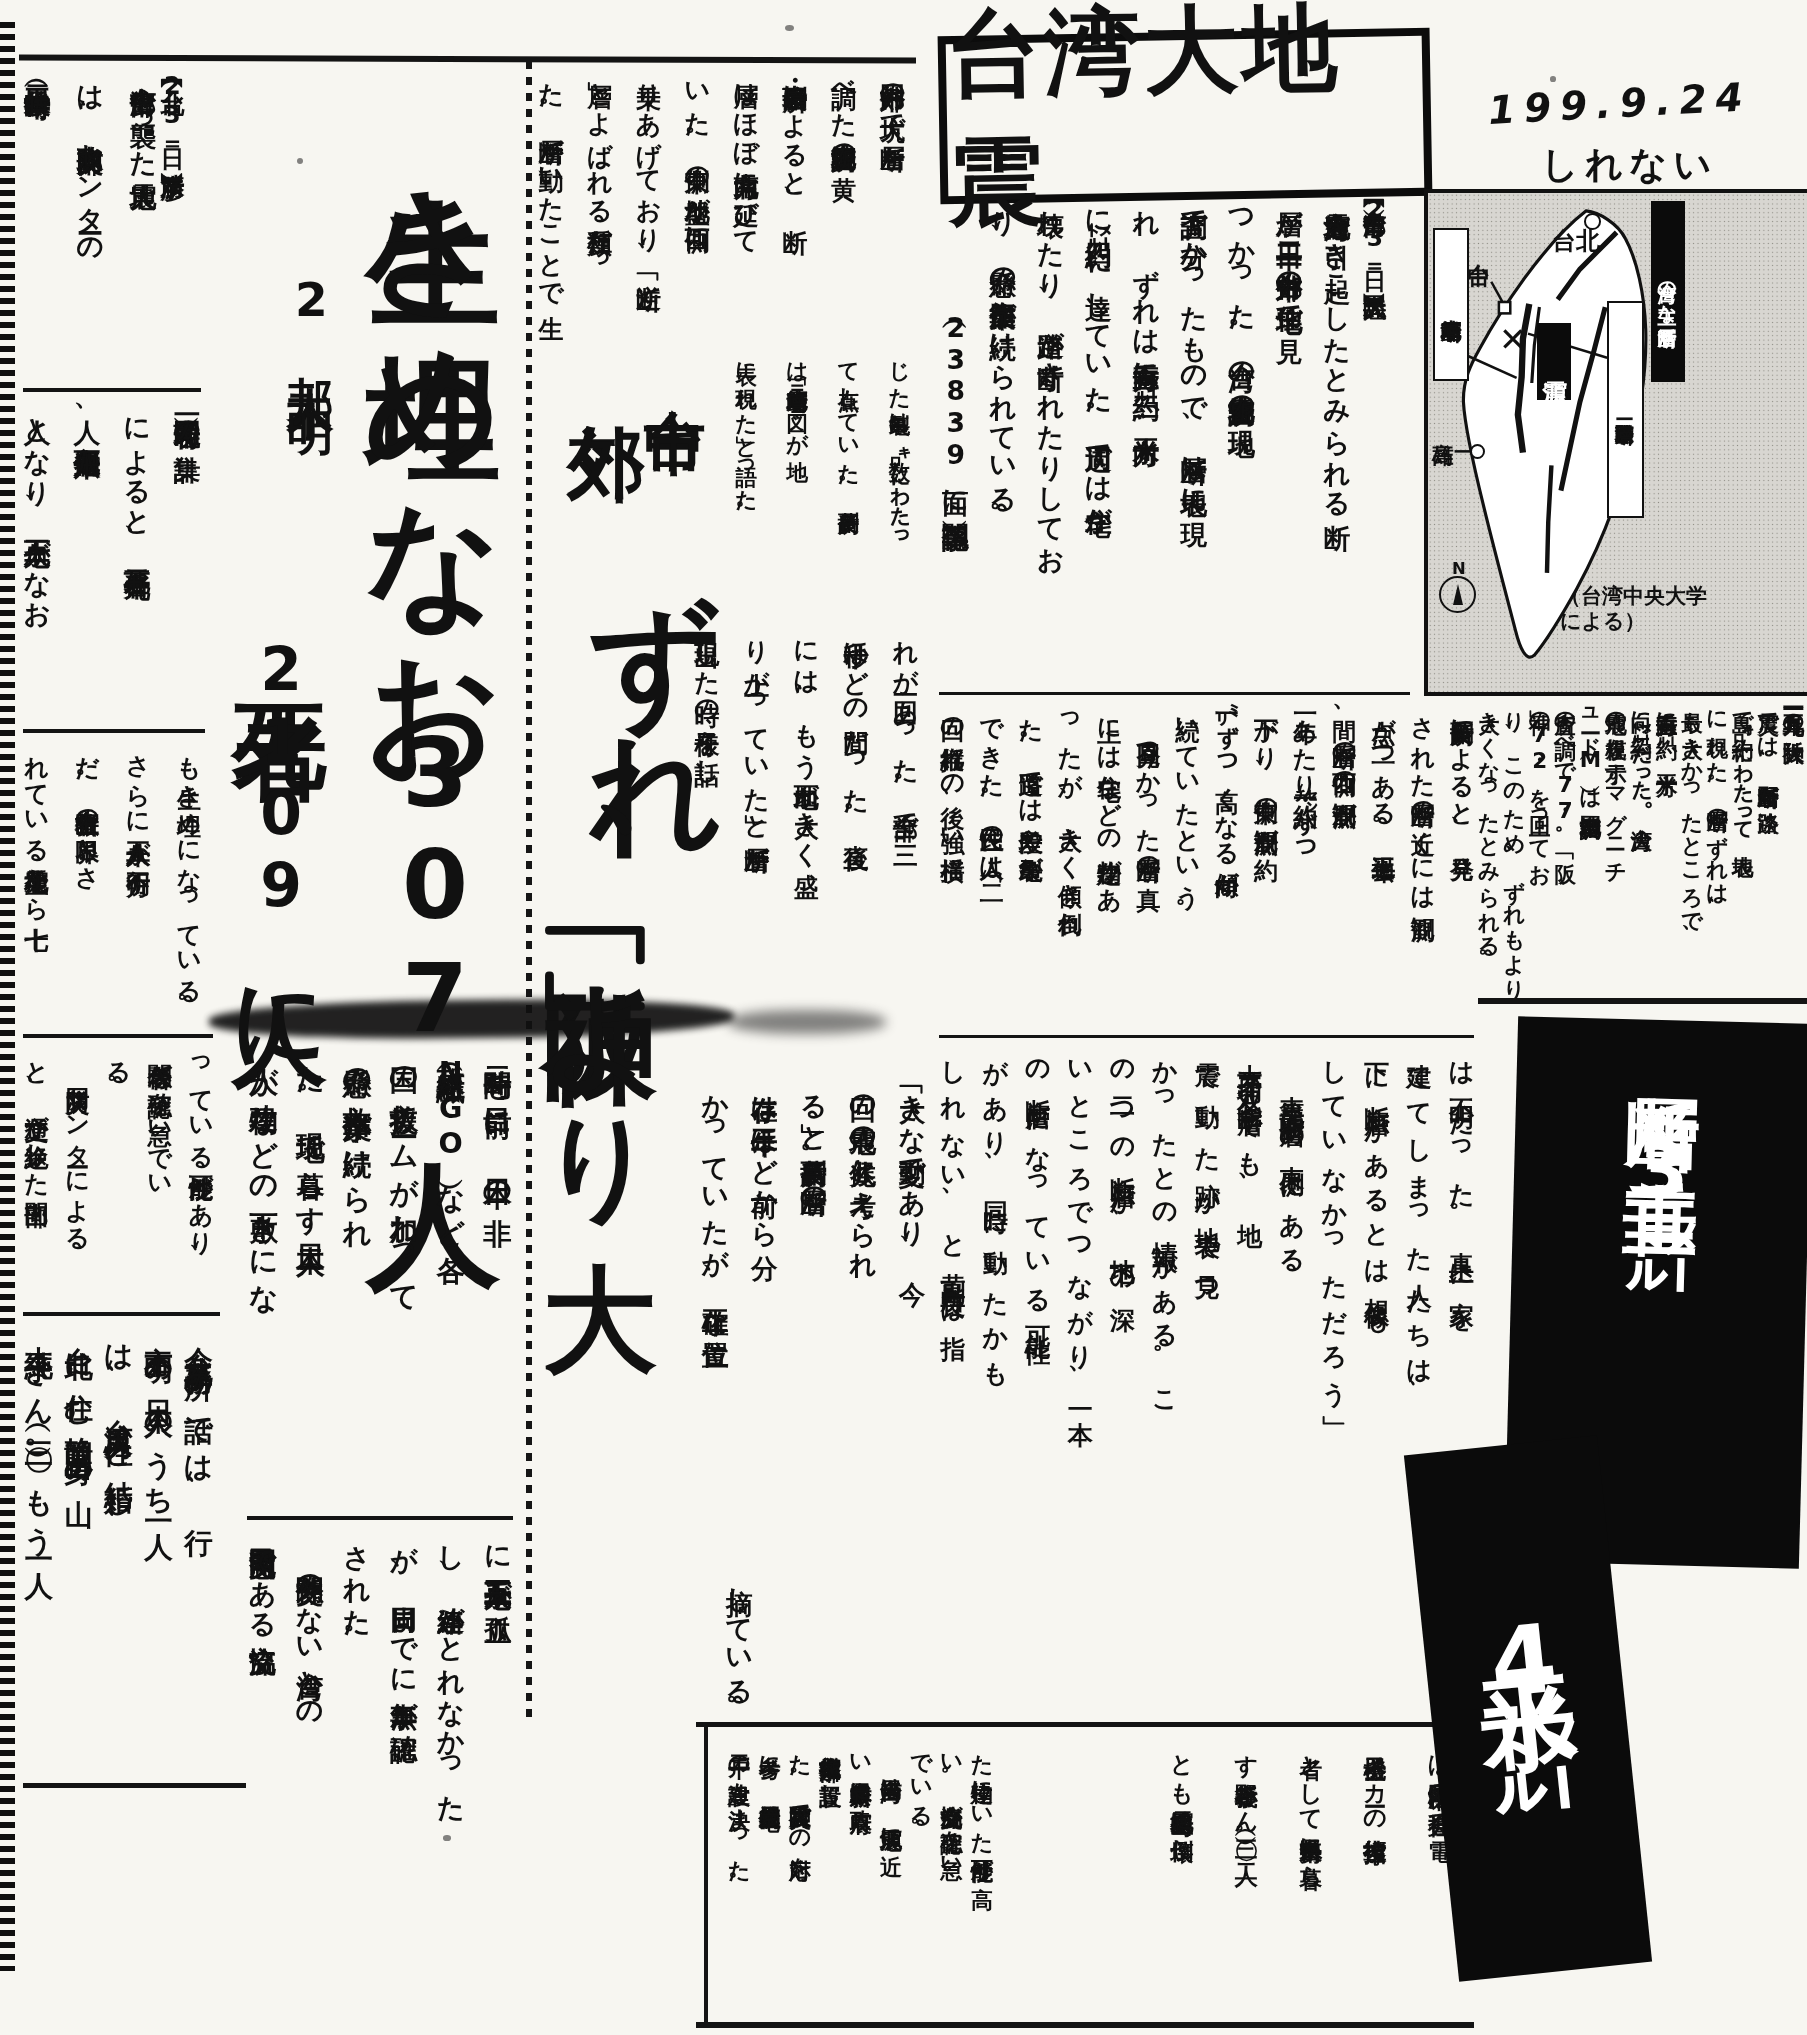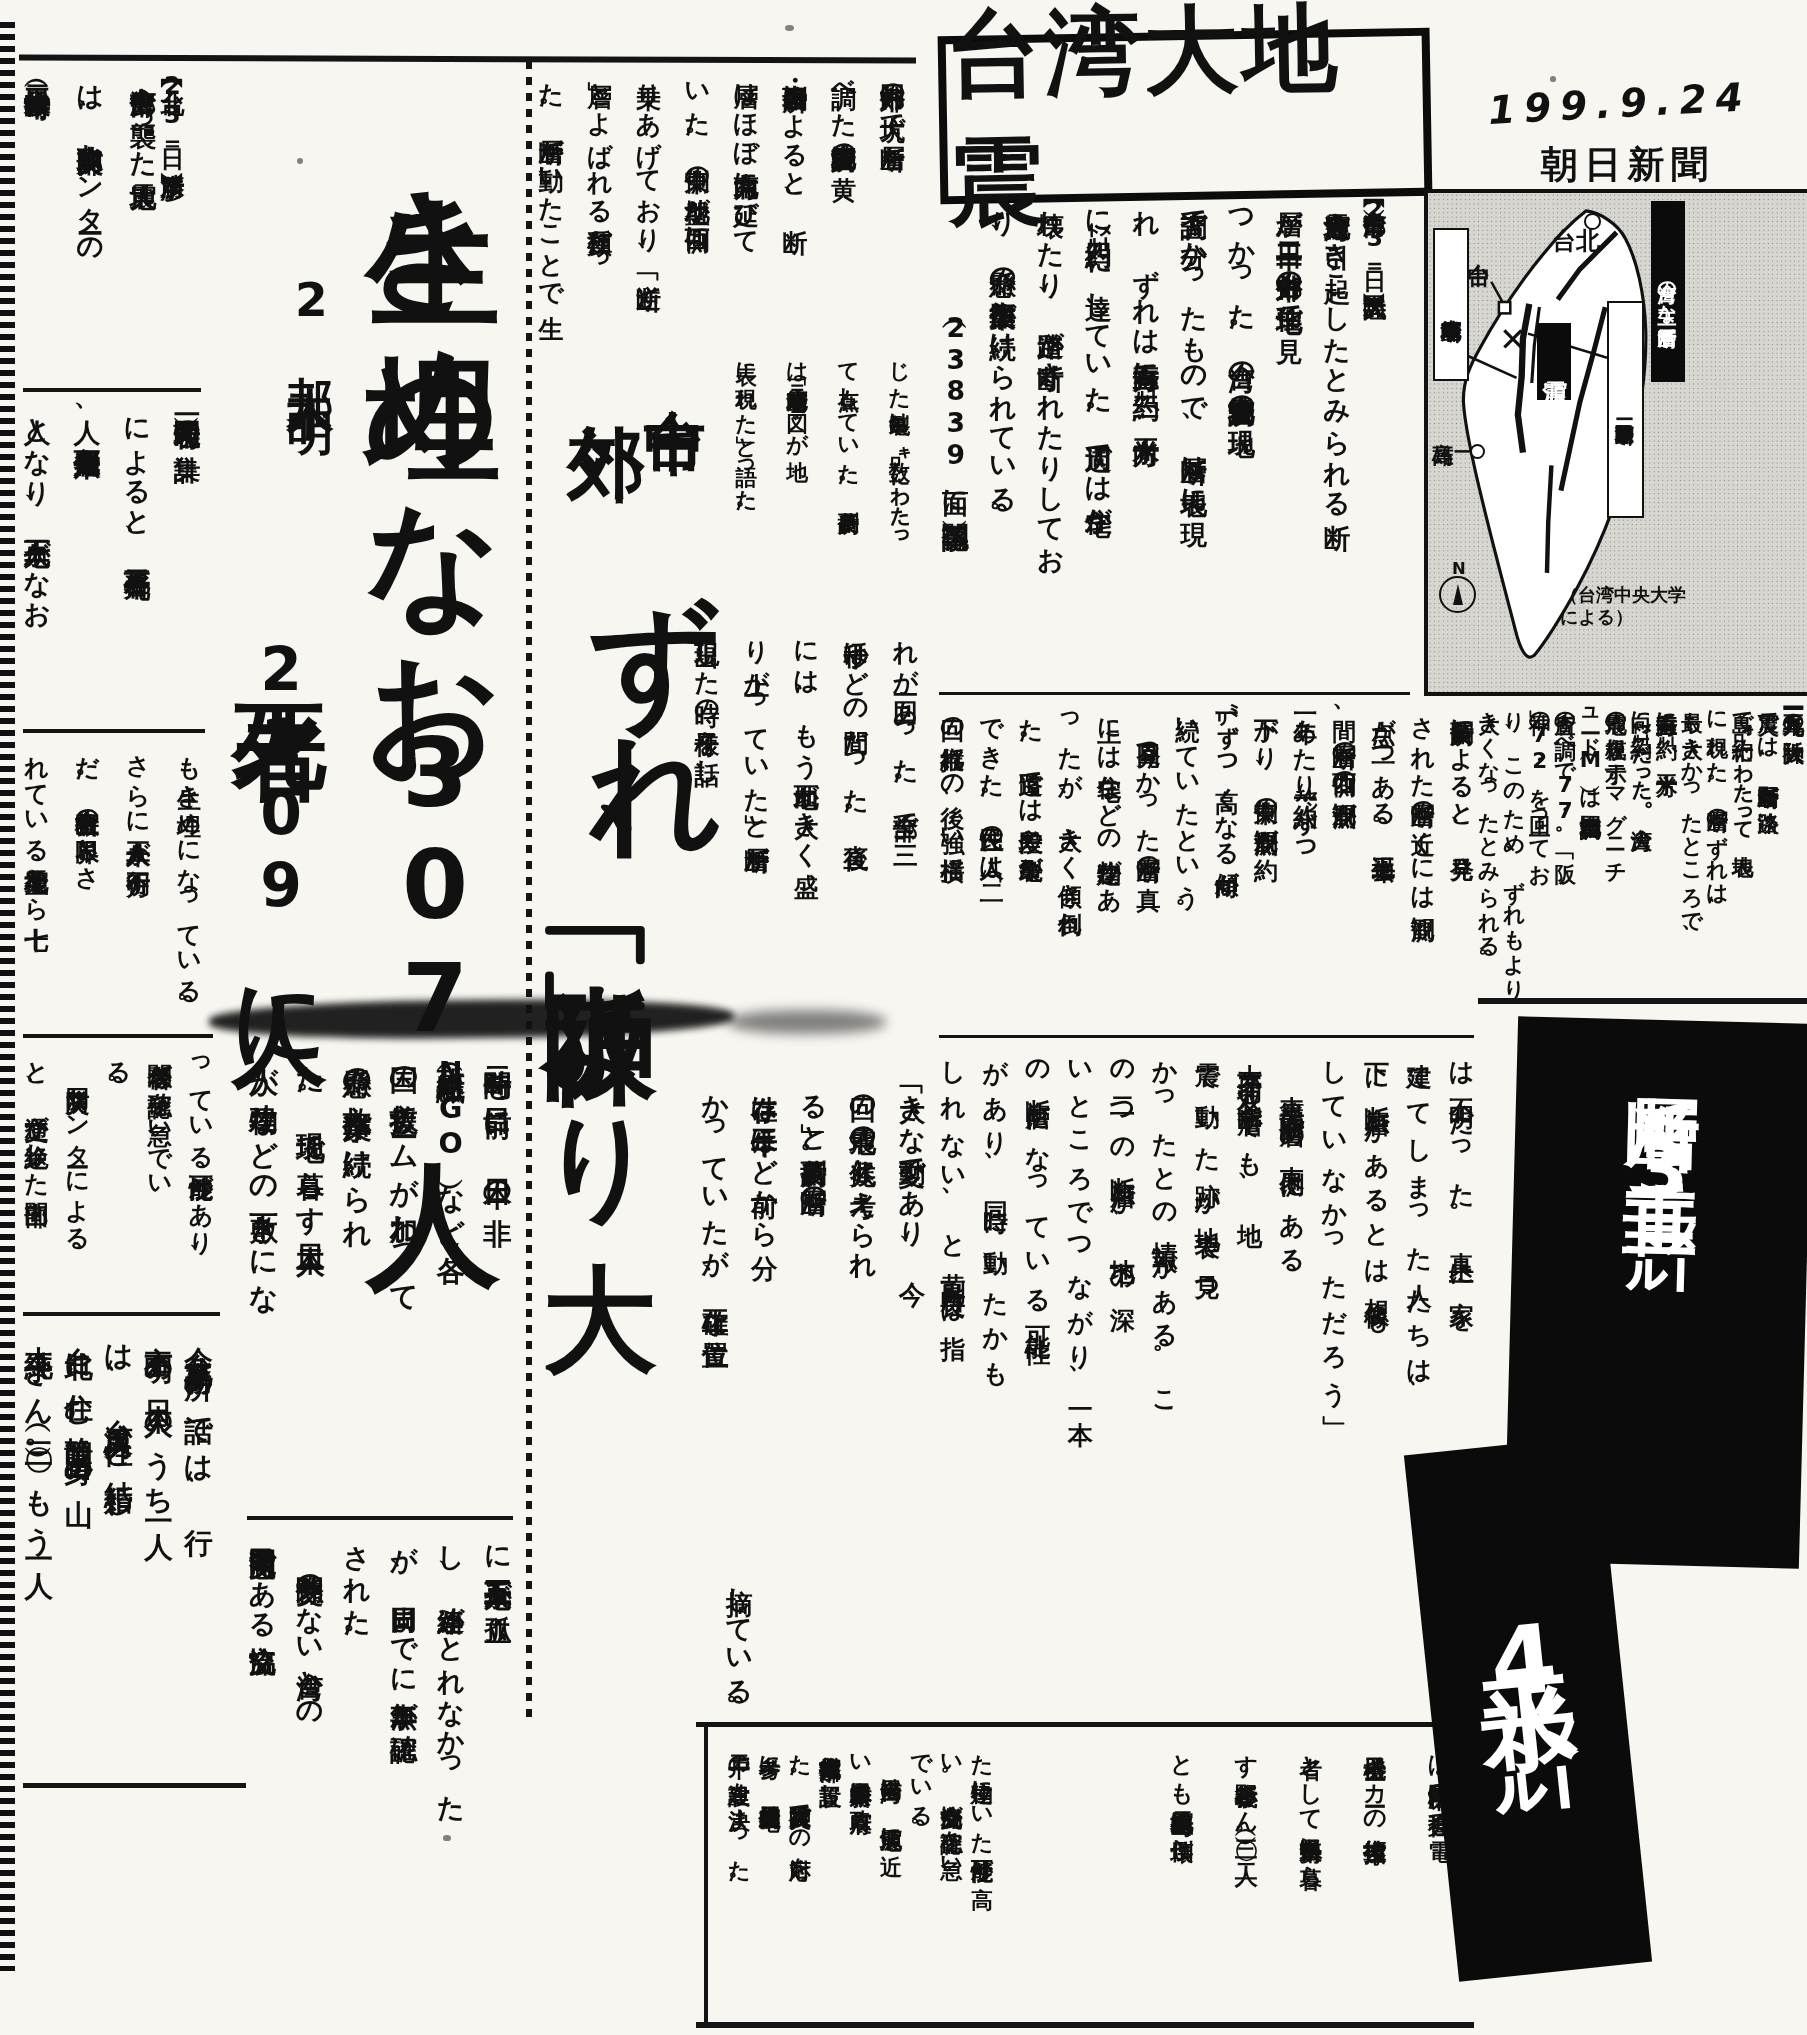--- a/index.html
+++ b/index.html
@@ -73,21 +73,21 @@
   #box-f1{position:absolute;left:5px;top:35px;width:32px;height:149px;border:2.5px solid #111;
     background:#fff;display:flex;align-items:center;justify-content:center;}
   #box-f1 .vcol{font-size:21px;}
   #box-f2{position:absolute;left:179px;top:108px;width:33px;height:213px;border:2.5px solid #111;
     background:#fff;display:flex;align-items:center;justify-content:center;}
   #box-f2 .vcol{font-size:19px;}
   #box-epi{position:absolute;left:109px;top:130px;width:34px;height:77px;background:#0b0b0b;
     display:flex;align-items:center;justify-content:center;}
   #box-epi .vcol{font-size:25px;color:#fff;font-weight:800;}
   #epi-x{position:absolute;left:71px;top:127px;font-size:33px;font-weight:900;}
-  #map-credit{position:absolute;left:132px;top:391px;font-size:18px;font-weight:700;line-height:1.2;}
+  #map-credit{position:absolute;left:132px;top:391px;font-size:21px;font-weight:700;line-height:1.2;}
   #compass{position:absolute;left:11.4px;top:383px;width:33px;height:33px;border:2.5px solid #111;
     border-radius:50%;display:flex;align-items:center;justify-content:center;}
   #compass .needle{width:0;height:0;border-left:5px solid transparent;border-right:5px solid transparent;
     border-bottom:21.5px solid #111;}
   #compass-n{position:absolute;left:24px;top:366px;font-size:16.4px;font-weight:800;}
   .mapdot{position:absolute;border:2.5px solid #111;border-radius:50%;background:#fff;}
   
   #fault-box1{left:1511px;top:1020px;width:295px;height:545px;background:#0b0b0b;
     transform:rotate(1.5deg);display:flex;align-items:flex-start;justify-content:center;}
   #fault-box1 .vcol{color:#fff;font-size:75px;font-weight:900;padding-top:16.4px;letter-spacing:0.04em;}
@@ -113,21 +113,21 @@
   <div class="abs" id="smudge2"></div>
   <div class="speck" style="left:785px;top:25px;width:8.9px;height:6.3px;"></div>
   <div class="speck" style="left:297px;top:158px;width:6.3px;height:6.3px;"></div>
   <div class="speck" style="left:443px;top:1835px;width:7.6px;height:5.7px;"></div>
   <div class="speck" style="left:1550px;top:76px;width:5.7px;height:5.7px;"></div>
 
   <div class="abs" id="banner">
     <span>台湾大地震</span>
   </div>
   <div class="abs" id="hand-date">199.9.24</div>
-  <div class="abs" id="paper-name">朝日新聞</div>
+  <div class="abs" id="paper-name">しれない</div>
 
   <div class="abs" id="map">
     <svg width="381" height="499" viewBox="0 0 602 788" style="position:absolute;left:0;top:0;">
       <path d="M 250,28 C 270,30 300,48 312,72 C 330,105 342,160 344,215 C 346,285 333,360 315,425
                C 295,500 265,570 235,625 C 210,670 185,710 168,730 C 155,742 145,718 138,690
                C 125,640 105,565 88,495 C 72,430 58,370 56,330 C 55,295 68,270 82,245
                C 100,212 125,172 152,135 C 180,97 215,55 250,28 Z" fill="#ffffff" stroke="#111" stroke-width="5"></path>
       <polyline points="298,62 240,120 205,168" fill="none" stroke="#111" stroke-width="8"></polyline>
       <polyline points="160,175 150,230 148,290 142,350 150,410" fill="none" stroke="#111" stroke-width="10"></polyline>
       <polyline points="176,180 168,240 164,300" fill="none" stroke="#111" stroke-width="5"></polyline>

